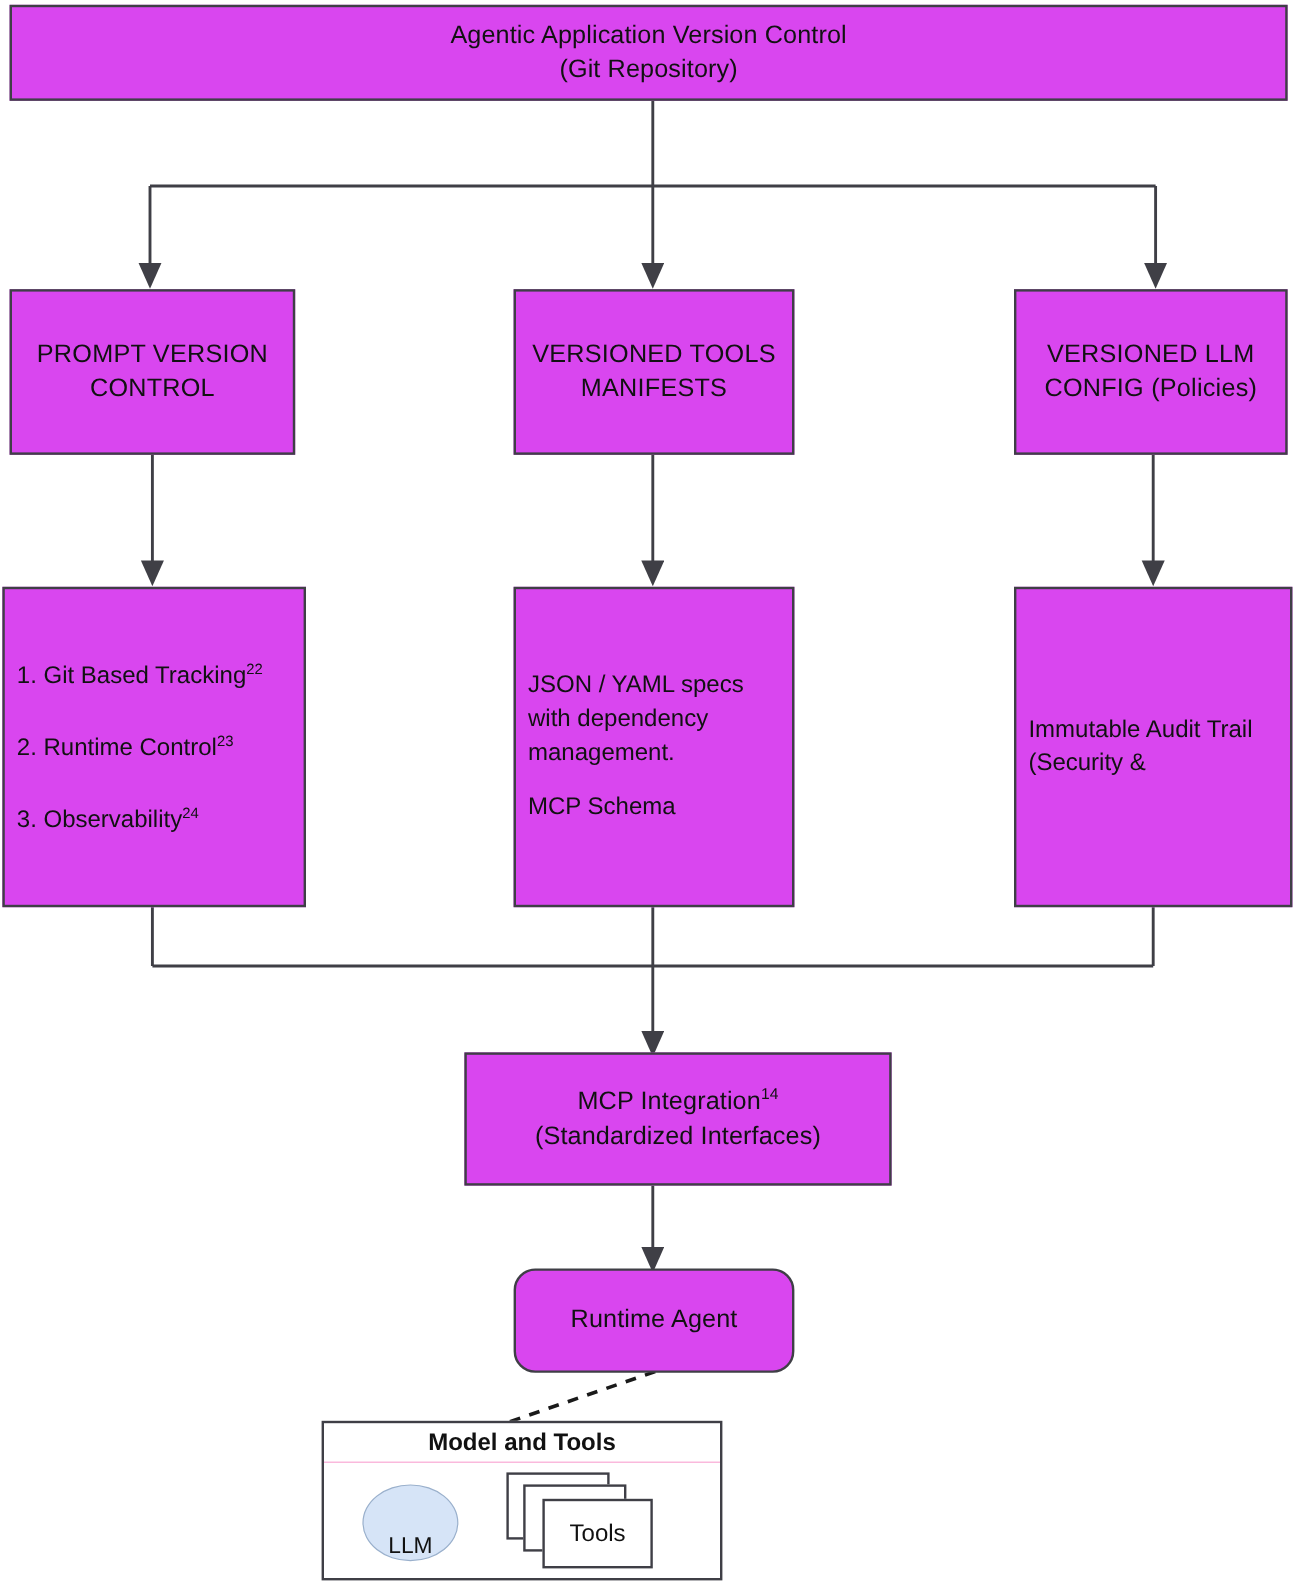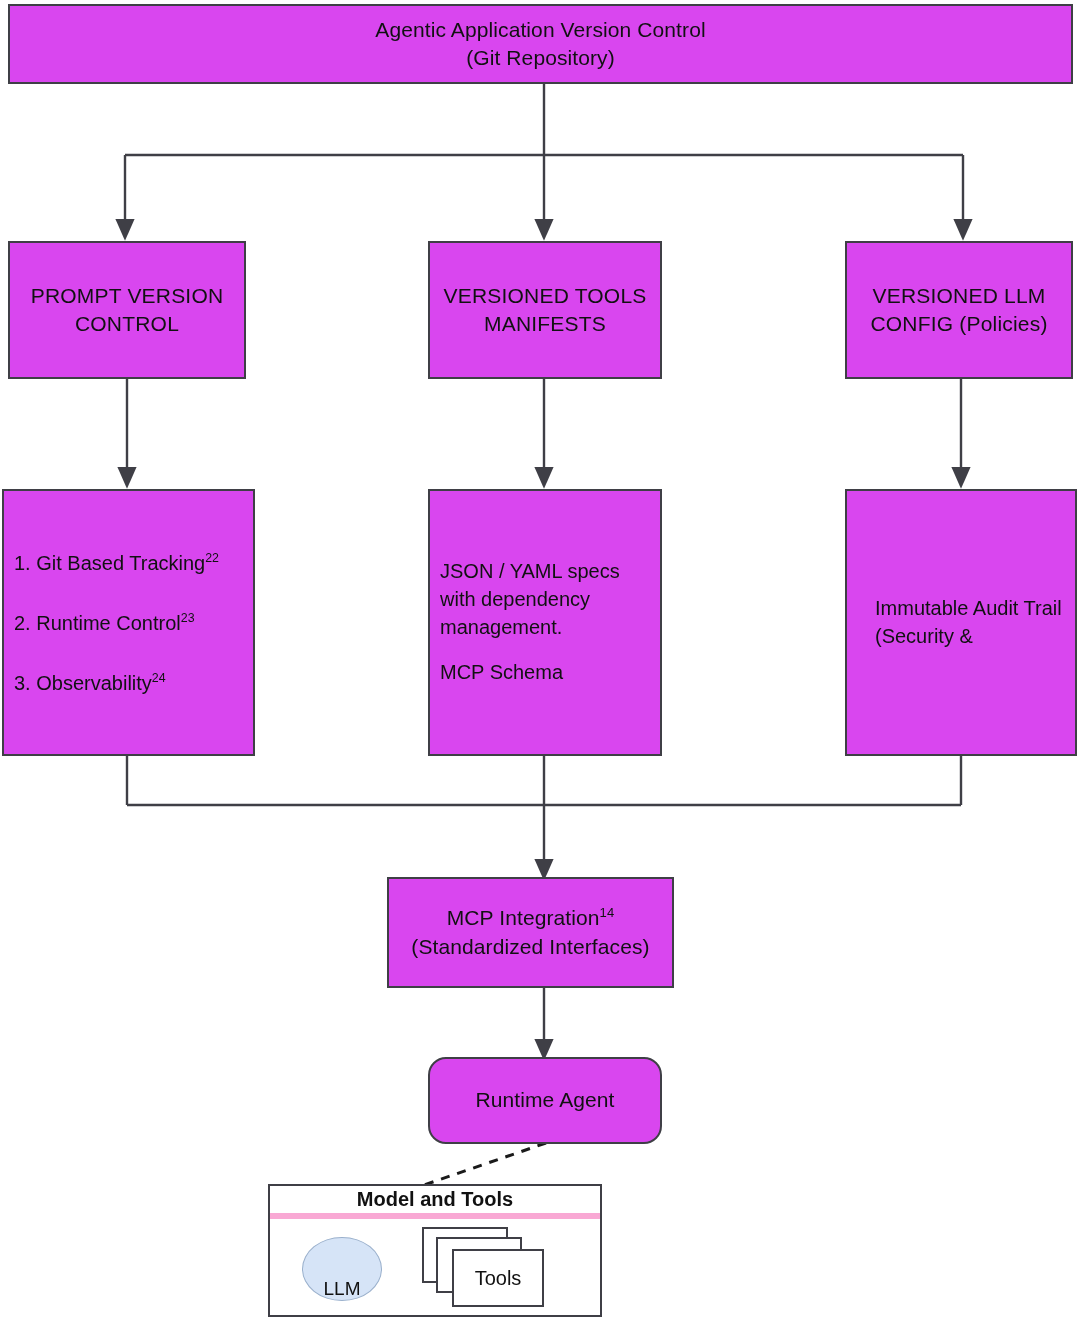--- a/index.html
+++ b/index.html
@@ -83,21 +83,21 @@
   #model-tools {
     position: absolute;
     box-sizing: border-box;
     border: 2px solid #3f3f46;
     background: #ffffff;
     z-index: 3;
   }
   #model-tools-header {
     box-sizing: border-box;
     height: 33px;
-    border-bottom: 6px solid #f9a8d4;
+    border-bottom: 1px solid #f9a8d4;
     display: flex;
     align-items: center;
     justify-content: center;
     font-weight: bold;
     font-size: 20px;
   }
   #model-tools-body {
     position: relative;
     height: 96px;
   }
@@ -218,28 +218,28 @@
   </div>
 
   <div class="node left" id="col2-detail" style="left:428px; top:489px; width:234px; height:267px;">
     <div class="inner">
       <div class="body-txt">JSON / YAML specs with dependency management.</div>
       <div class="spacer-gap"></div>
       <div class="body-txt">MCP Schema</div>
     </div>
   </div>
 
-  <div class="node left" id="col3-detail" style="left:845px; top:489px; width:232px; height:267px;padding-left:18px;">
+  <div class="node left" id="col3-detail" style="left:845px; top:489px; width:232px; height:267px;">
     <div class="inner">
       <div class="body-txt">Immutable Audit Trail</div>
       <div class="body-txt">(Security &amp;</div>
     </div>
   </div>
 
-  <div class="node center" id="mcp-box" style="left:387px; top:877px; width:287px; height:111px;">
+  <div class="node center" id="mcp-box" style="left:387px; top:877px; width:356px; height:111px;">
     <div class="inner">
       <div class="ttl">
         <span>MCP Integration</span><sup>14</sup>
       </div>
       <div class="ttl">(Standardized Interfaces)</div>
     </div>
   </div>
 
   <div class="node center rounded" id="runtime-agent-box" style="left:428px; top:1057px; width:234px; height:87px;">
     <div class="inner">

